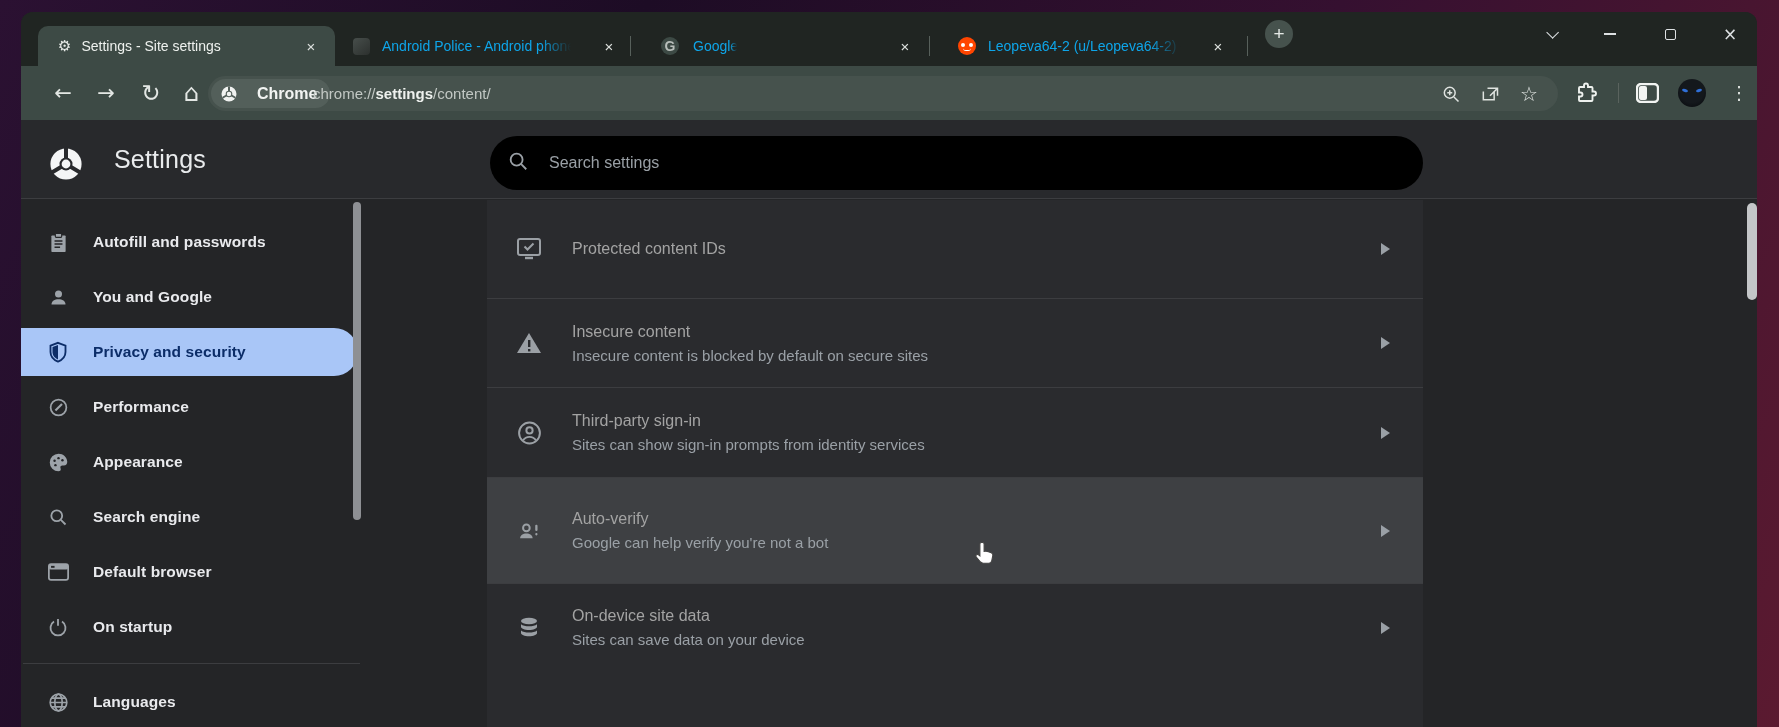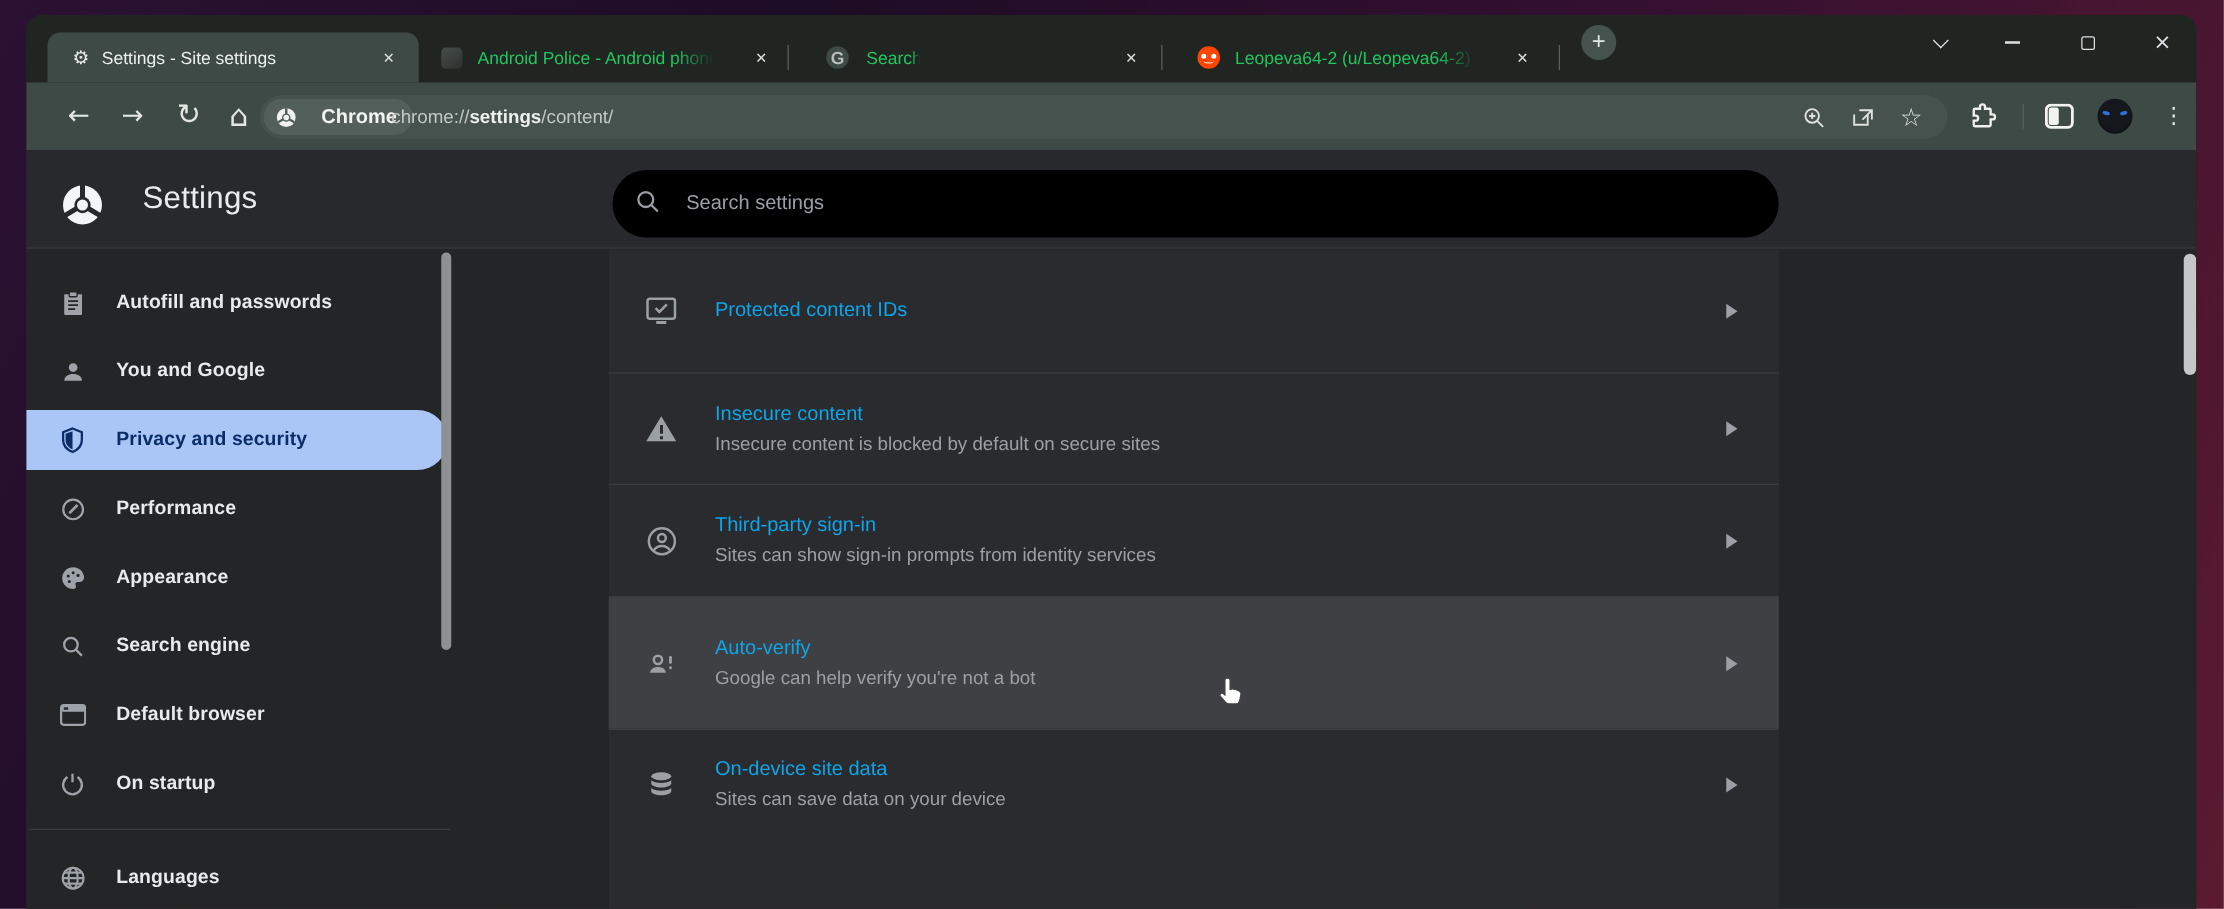--- a/index.html
+++ b/index.html
@@ -17,21 +17,21 @@
   
   .tabstrip { position:absolute; left:0; top:0; width:100%; height:54px; background:#202522; }
   .tab-active {
     position:absolute; left:17px; top:14px; width:297px; height:40px;
     background:#3d4a45; border-radius:10px 10px 0 0; display:flex; align-items:center;
   }
   .tab-active .fav { margin-left:20px; font-size:15px; color:#e8ebe8; }
   .tab-active .ttl { margin-left:10px; font-size:14px; color:#eef1ee; white-space:nowrap; overflow:hidden; max-width:190px; }
   .tab-close { position:absolute; right:14px; top:50%; transform:translateY(-50%); font-size:15px; color:#dfe3e0; width:20px; height:20px; display:flex; align-items:center; justify-content:center; }
   .tab { position:absolute; top:14px; height:40px; display:flex; align-items:center; }
-  .tab .ttl { font-size:14px; color:#22c55e; white-space:nowrap; overflow:hidden;
+  .tab .ttl { font-size:14px; color:#0ea5e9; white-space:nowrap; overflow:hidden;
     -webkit-mask-image:linear-gradient(to right,#000 82%,transparent 98%);
     mask-image:linear-gradient(to right,#000 82%,transparent 98%); }
   .tab2 { left:322px; width:300px; } .tab2 .ttl { max-width:200px; margin-left:12px; }
   .tab3 { left:622px; width:300px; } .tab3 .ttl { max-width:190px; margin-left:14px; }
   .tab4 { left:920px; width:295px; } .tab4 .ttl { max-width:200px; margin-left:12px; }
   .fav-chip { width:18px; height:18px; border-radius:50%; flex:none; display:flex; align-items:center; justify-content:center; }
   .fav-ap { width:17px; height:17px; border-radius:4px; background:linear-gradient(140deg,#474e4b,#2c302e); flex:none; margin-left:10px; }
   .fav-g { background:#3d4a45; color:#b9bfbb; font-weight:bold; font-size:14px; margin-left:18px; }
   .fav-reddit { background:#ff4500; margin-left:17px; position:relative; }
   .fav-reddit i { position:absolute; width:4px; height:4px; border-radius:50%; background:#fff; top:6px; }
@@ -74,21 +74,21 @@
   .sd-item .lbl { margin-left:22px; font-size:15.5px; font-weight:600; letter-spacing:.1px; }
   .sd-item.sel { background:#a9c6f7; color:#0c2d68; }
   .sd-item.sel .sic { color:#0c2d68; }
   .sd-divider { height:1px; background:#3c3d40; margin:12px 6px 14px 2px; }
   .sd-scroll { position:absolute; left:332px; top:3px; width:8px; height:318px; border-radius:4px; background:#8e9094; }
   
   .card { position:absolute; left:466px; top:1px; width:936px; height:527px; background:#2a2b2e; }
   .row { position:relative; display:flex; flex-direction:column; justify-content:center; padding-left:85px; }
   .row + .row { border-top:1px solid #3c3d40; }
   .row .ric { position:absolute; left:26px; top:50%; transform:translateY(-50%); width:32px; display:flex; justify-content:center; color:#9ba0a5; }
-  .row .rtitle { font-size:16px; color:#0ea5e9; }
+  .row .rtitle { font-size:16px; color:#a3a3a3; }
   .row .rsub { font-size:15px; color:#9aa0a6; margin-top:6px; }
   .row .chev { position:absolute; right:33px; top:50%; transform:translateY(-50%); width:0; height:0;
     border-left:9px solid #9aa0a6; border-top:6px solid transparent; border-bottom:6px solid transparent; }
   .row.hover { background:#3e4043; }
   .pg-scroll { position:absolute; right:0; top:4px; width:10px; height:97px; border-radius:5px; background:#c4c6c8; }
   .cursor { position:absolute; left:973px; top:541px; z-index:50; }
 </style>
 </head>
 <body>
 
@@ -104,21 +104,21 @@
 
     <div class="tab tab2">
       <span class="fav-ap"></span>
       <span class="ttl">Android Police - Android phone</span>
       <span class="tab-close" style="right:24px;">×</span>
     </div>
     <div class="tabsep" style="left:609px;"></div>
 
     <div class="tab tab3">
       <span class="fav-chip fav-g">G</span>
-      <span class="ttl">Search</span>
+      <span class="ttl">Google</span>
       <span class="tab-close" style="right:28px;">×</span>
     </div>
     <div class="tabsep" style="left:908px;"></div>
 
     <div class="tab tab4">
       <span class="fav-chip fav-reddit">
           <i class="l"></i>
           <i class="r"></i>
           <b></b>
         </span>

